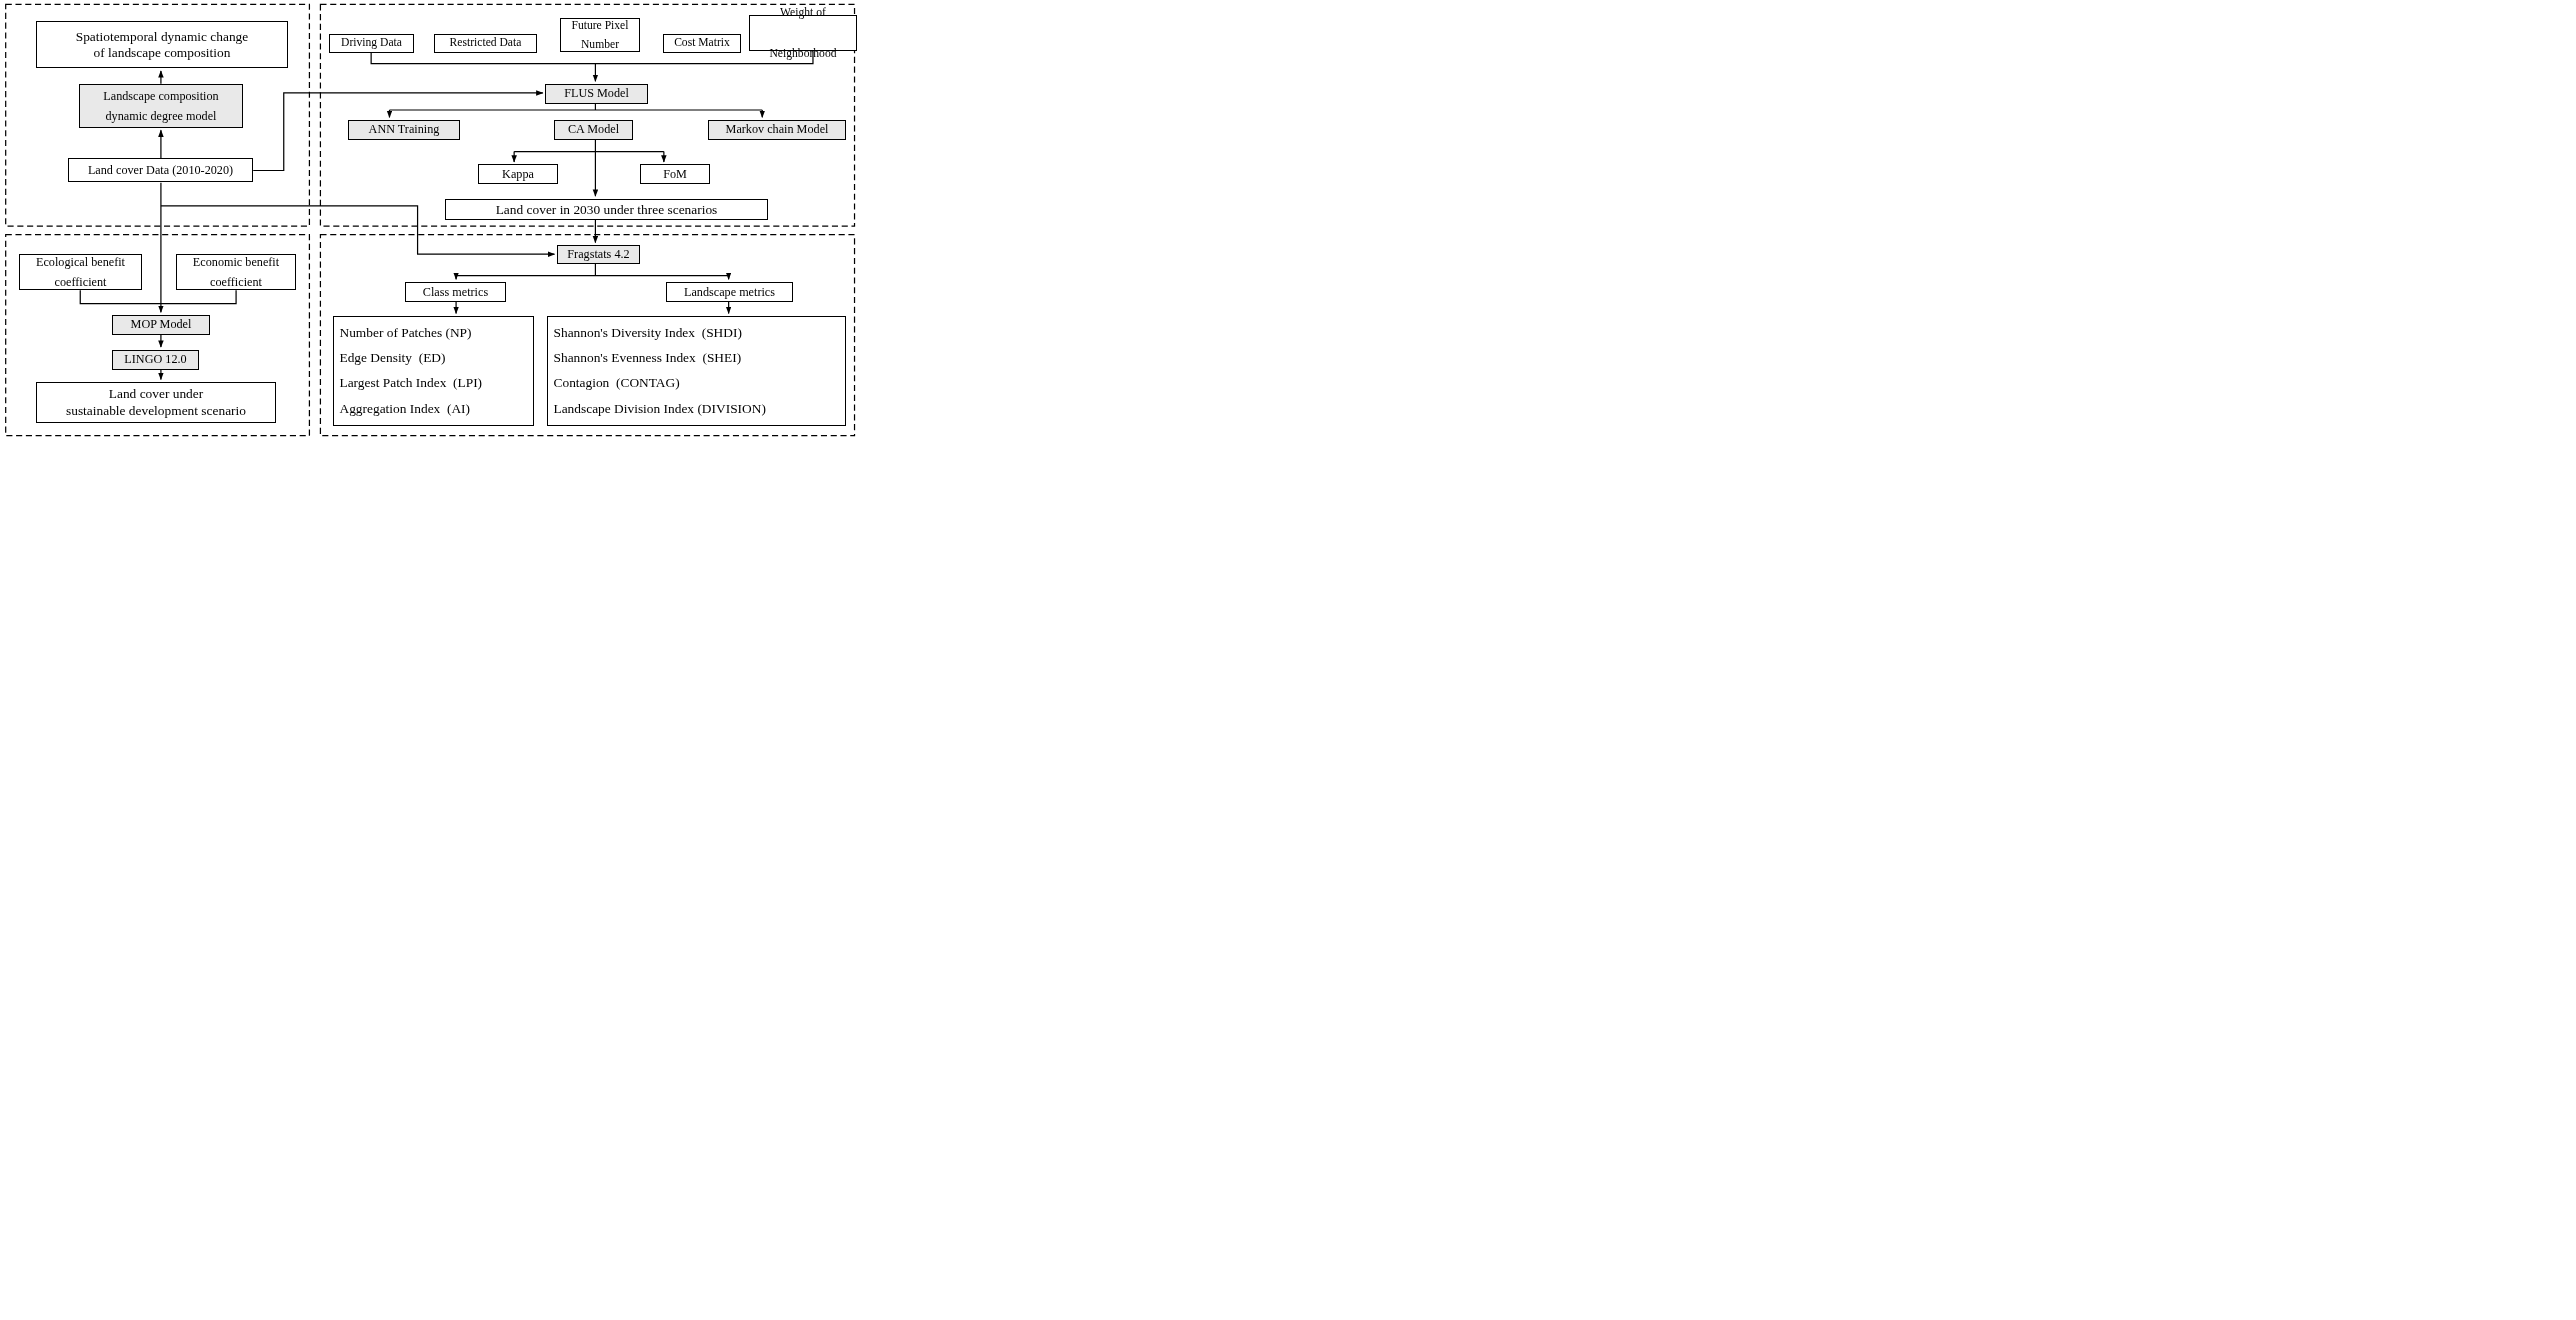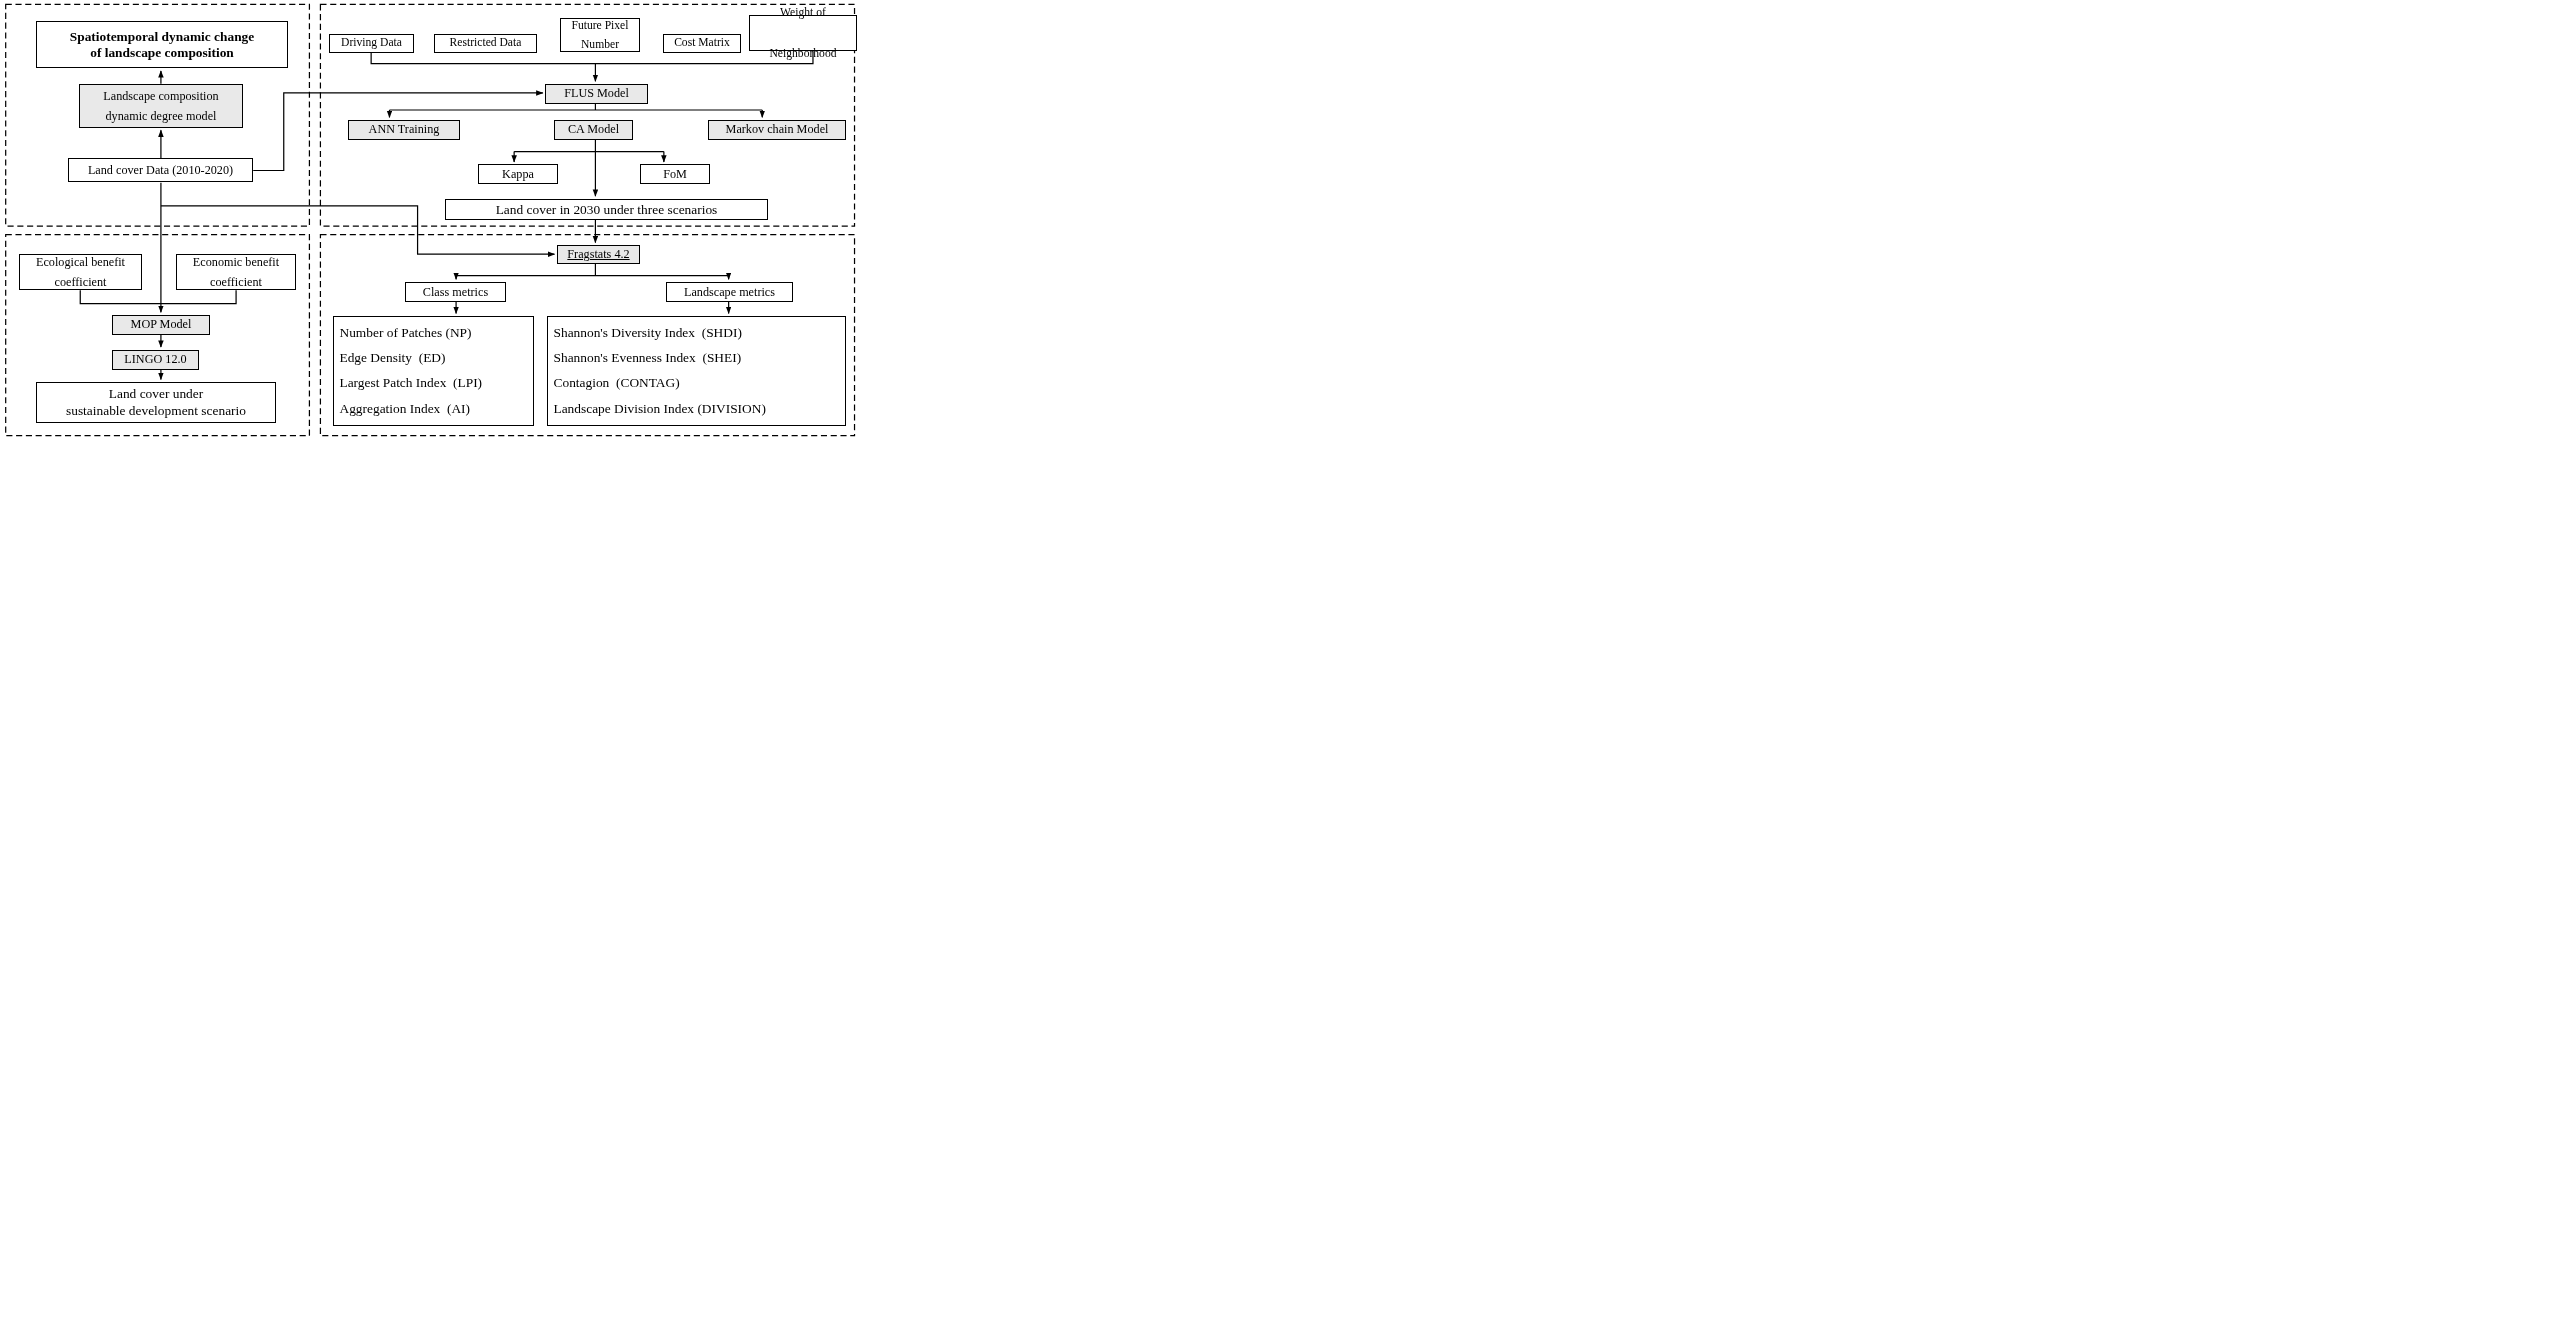--- a/index.html
+++ b/index.html
@@ -93,21 +93,21 @@
       <path d="M746 494 V513" marker-end="url(#arw)"></path>
       <path d="M1192 494 V513" marker-end="url(#arw)"></path>
 
       <path d="M131 475 V497 H386 V475"></path>
 
       <path d="M263 547 V568" marker-end="url(#arw)"></path>
       <path d="M263 604 V621" marker-end="url(#arw)"></path>
     </g>
   </svg>
 
-  <div class="node fs22" style="left:36px; top:21.4px; width:252px; height:47px;font-weight:bold;">
+  <div class="node fs22" style="left:36px; top:21.4px; width:252px; height:47px;">
     <span>Spatiotemporal dynamic change</span>
     <span>of landscape composition</span>
   </div>
 
   <div class="node gray sp2" style="left:79px; top:84px; width:164px; height:44px;font-family:Liberation Serif, serif;">
     <span>Landscape composition</span>
     <span>dynamic degree model</span>
   </div>
 
   <div class="node" style="left:68px; top:158px; width:185px; height:24.4px;">
@@ -180,21 +180,21 @@
 
   <div class="node gray" style="left:112px; top:350px; width:87px; height:19.6px;">
     <span>LINGO 12.0</span>
   </div>
 
   <div class="node fs22" style="left:36px; top:382px; width:240px; height:41px;">
     <span>Land cover under</span>
     <span>sustainable development scenario</span>
   </div>
 
-  <div class="node gray" style="left:557px; top:245px; width:83px; height:19px;text-decoration:underline;">
+  <div class="node gray" style="left:557px; top:245px; width:83px; height:19px;">
     <span>Fragstats 4.2</span>
   </div>
 
   <div class="node" style="left:405px; top:282px; width:101px; height:20px;">
     <span>Class metrics</span>
   </div>
 
   <div class="node" style="left:666px; top:282px; width:127px; height:20px;">
     <span>Landscape metrics</span>
   </div>

